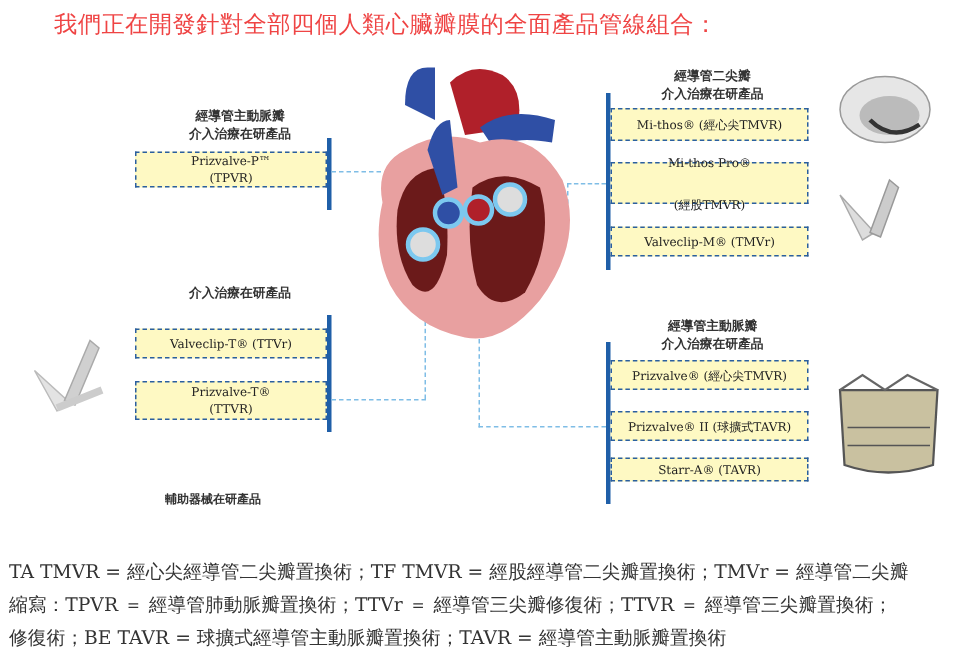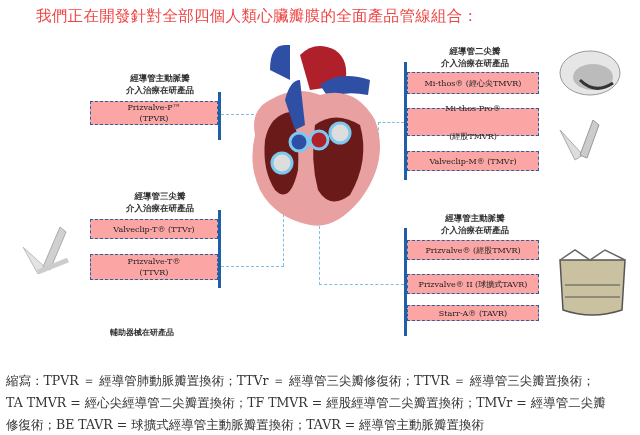--- a/index.html
+++ b/index.html
@@ -2,21 +2,21 @@
 <html><head>
 <meta charset="utf-8">
 <style>
   html, body { margin:0; padding:0; background:#ffffff; }
   body { width:640px; height:435px; position:relative; overflow:hidden;
          font-family:"DejaVu Serif","Liberation Serif",serif; color:#222; }
   .title { position:absolute; left:36px; top:6px; font-size:15.5px; letter-spacing:0.3px; color:#ef4444; }
   .grp-title { position:absolute; text-align:center; font-family:"DejaVu Sans","Liberation Sans",sans-serif;
                font-size:8.5px; font-weight:bold; line-height:12px; color:#333; }
   .vbar { position:absolute; width:3px; background:#1f5fa8; }
-  .pbox { position:absolute; background:#fca5a5; border:1.5px dashed #2a5fa0; box-sizing:border-box;
+  .pbox { position:absolute; background:#fef9c3; border:1.5px dashed #2a5fa0; box-sizing:border-box;
           display:flex; flex-direction:column; align-items:center; justify-content:center;
           font-size:8px; line-height:11px; color:#222; text-align:center; }
   .dash-h { position:absolute; height:0; border-top:1.5px dashed #7fbde6; }
   .dash-v { position:absolute; width:0; border-left:1.5px dashed #7fbde6; }
   .heart { position:absolute; left:240px; top:40px; width:150px; height:195px; }
   .device { position:absolute; }
   .abbr { position:absolute; left:6px; top:370px; width:630px; font-size:12.5px; line-height:22px; color:#333; }
   .abbr p { margin:0; }
   .note { position:absolute; left:110px; top:327px; font-family:Liberation Serif, serif;
           font-size:8px; font-weight:bold; color:#333; }
@@ -30,21 +30,20 @@
   <div>經導管主動脈瓣</div>
   <div>介入治療在研產品</div>
 </div>
 <div class="vbar" style="left:218px;top:92px;height:48px;"></div>
 <div class="pbox" style="left:90px;top:101px;width:128px;height:24px;">
   <span>Prizvalve-P™</span>
   <span>(TPVR)</span>
 </div>
 
 <div class="grp-title" style="left:110px;top:190px;width:100px;">
-  <div>經導管三尖瓣</div>
   <div>介入治療在研產品</div>
 </div>
 <div class="vbar" style="left:218px;top:210px;height:78px;"></div>
 <div class="pbox" style="left:90px;top:219px;width:128px;height:20px;">
   <span>Valveclip-T® (TTVr)</span>
 </div>
 <div class="pbox" style="left:90px;top:254px;width:128px;height:26px;">
   <span>Prizvalve-T®</span>
   <span>(TTVR)</span>
 </div>
@@ -66,21 +65,21 @@
 <div class="pbox" style="left:407px;top:151px;width:132px;height:20px;">
   <span>Valveclip-M® (TMVr)</span>
 </div>
 
 <div class="grp-title" style="left:420px;top:212px;width:110px;">
   <div>經導管主動脈瓣</div>
   <div>介入治療在研產品</div>
 </div>
 <div class="vbar" style="left:404px;top:228px;height:108px;"></div>
 <div class="pbox" style="left:407px;top:240px;width:132px;height:20px;">
-  <span>Prizvalve® (經股TMVR)</span>
+  <span>Prizvalve® (經心尖TMVR)</span>
 </div>
 <div class="pbox" style="left:407px;top:274px;width:132px;height:20px;">
   <span>Prizvalve® II (球擴式TAVR)</span>
 </div>
 <div class="pbox" style="left:407px;top:305px;width:132px;height:16px;">
   <span>Starr-A® (TAVR)</span>
 </div>
 
 <div class="dash-h" style="left:221px;top:114px;width:78px;"></div>
 <div class="dash-v" style="left:298px;top:114px;height:30px;"></div>
@@ -120,16 +119,16 @@
   <path d="M10 15 L25 5 L40 15 L55 5 L75 15" fill="none" stroke="#666" stroke-width="1.5"></path>
   <path d="M15 40 L70 40 M15 52 L70 52" stroke="#555"></path>
 </svg>
 <svg class="device" style="left:18px;top:222px;width:55px;height:55px;" viewBox="0 0 55 55">
   <path d="M5 25 L20 52 L28 46 Z" fill="#e3e3e3" stroke="#bbb"></path>
   <path d="M25 45 L42 5 L48 10 L32 48 Z" fill="#d0d0d0" stroke="#aaa"></path>
   <path d="M20 50 L50 38" stroke="#ccc" stroke-width="5"></path>
 </svg>
 
 <div class="abbr">
+  <p>TA TMVR = 經心尖經導管二尖瓣置換術；TF TMVR = 經股經導管二尖瓣置換術；TMVr = 經導管二尖瓣</p>
   <p>縮寫：TPVR ＝ 經導管肺動脈瓣置換術；TTVr ＝ 經導管三尖瓣修復術；TTVR ＝ 經導管三尖瓣置換術；</p>
-  <p>TA TMVR = 經心尖經導管二尖瓣置換術；TF TMVR = 經股經導管二尖瓣置換術；TMVr = 經導管二尖瓣</p>
   <p>修復術；BE TAVR = 球擴式經導管主動脈瓣置換術；TAVR = 經導管主動脈瓣置換術</p>
 </div>
 
 </body></html>

